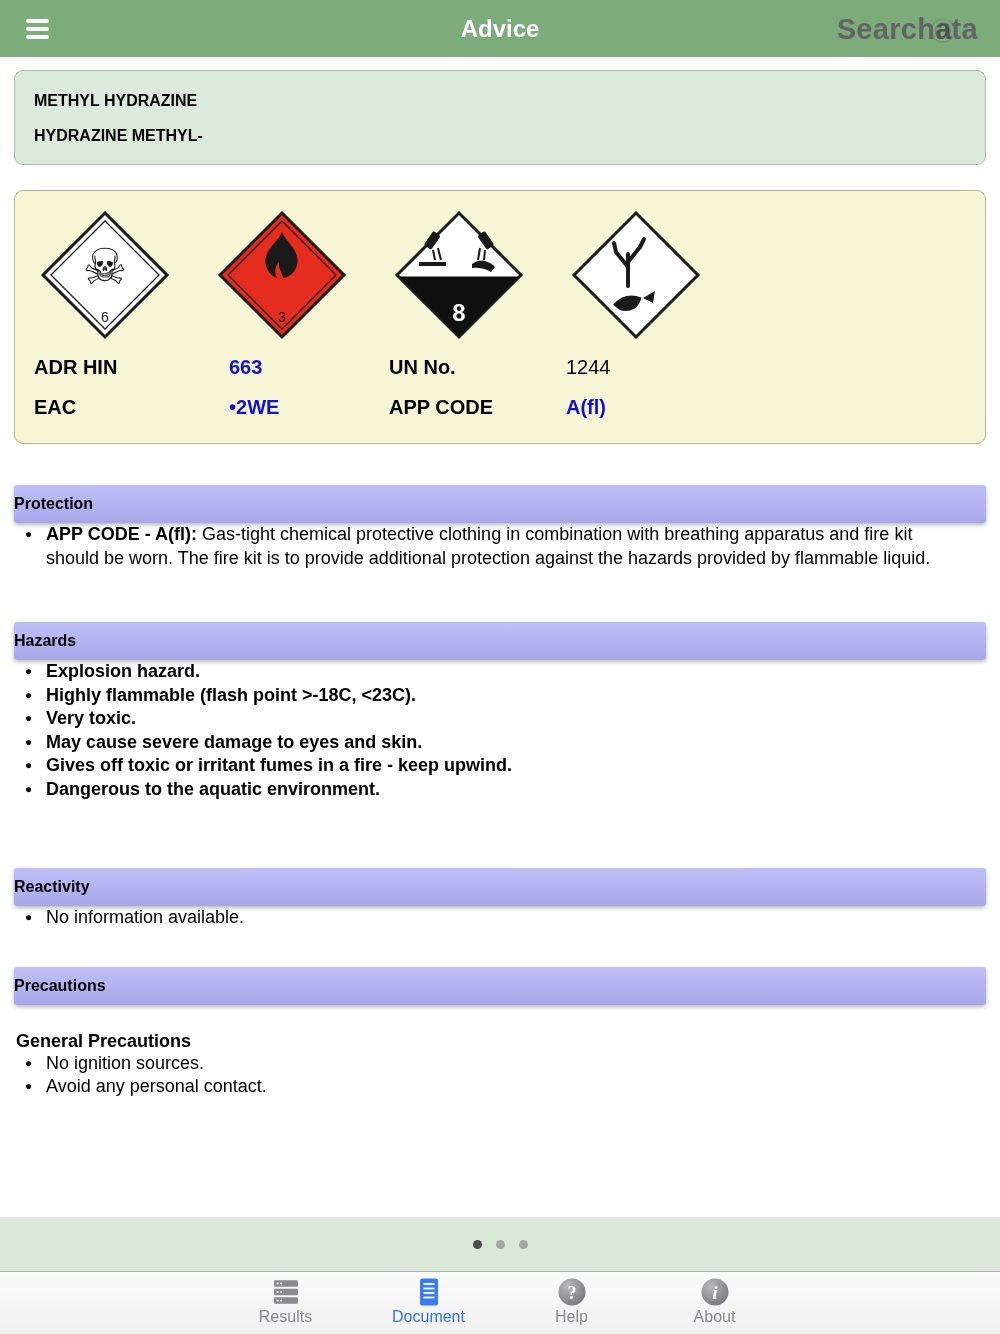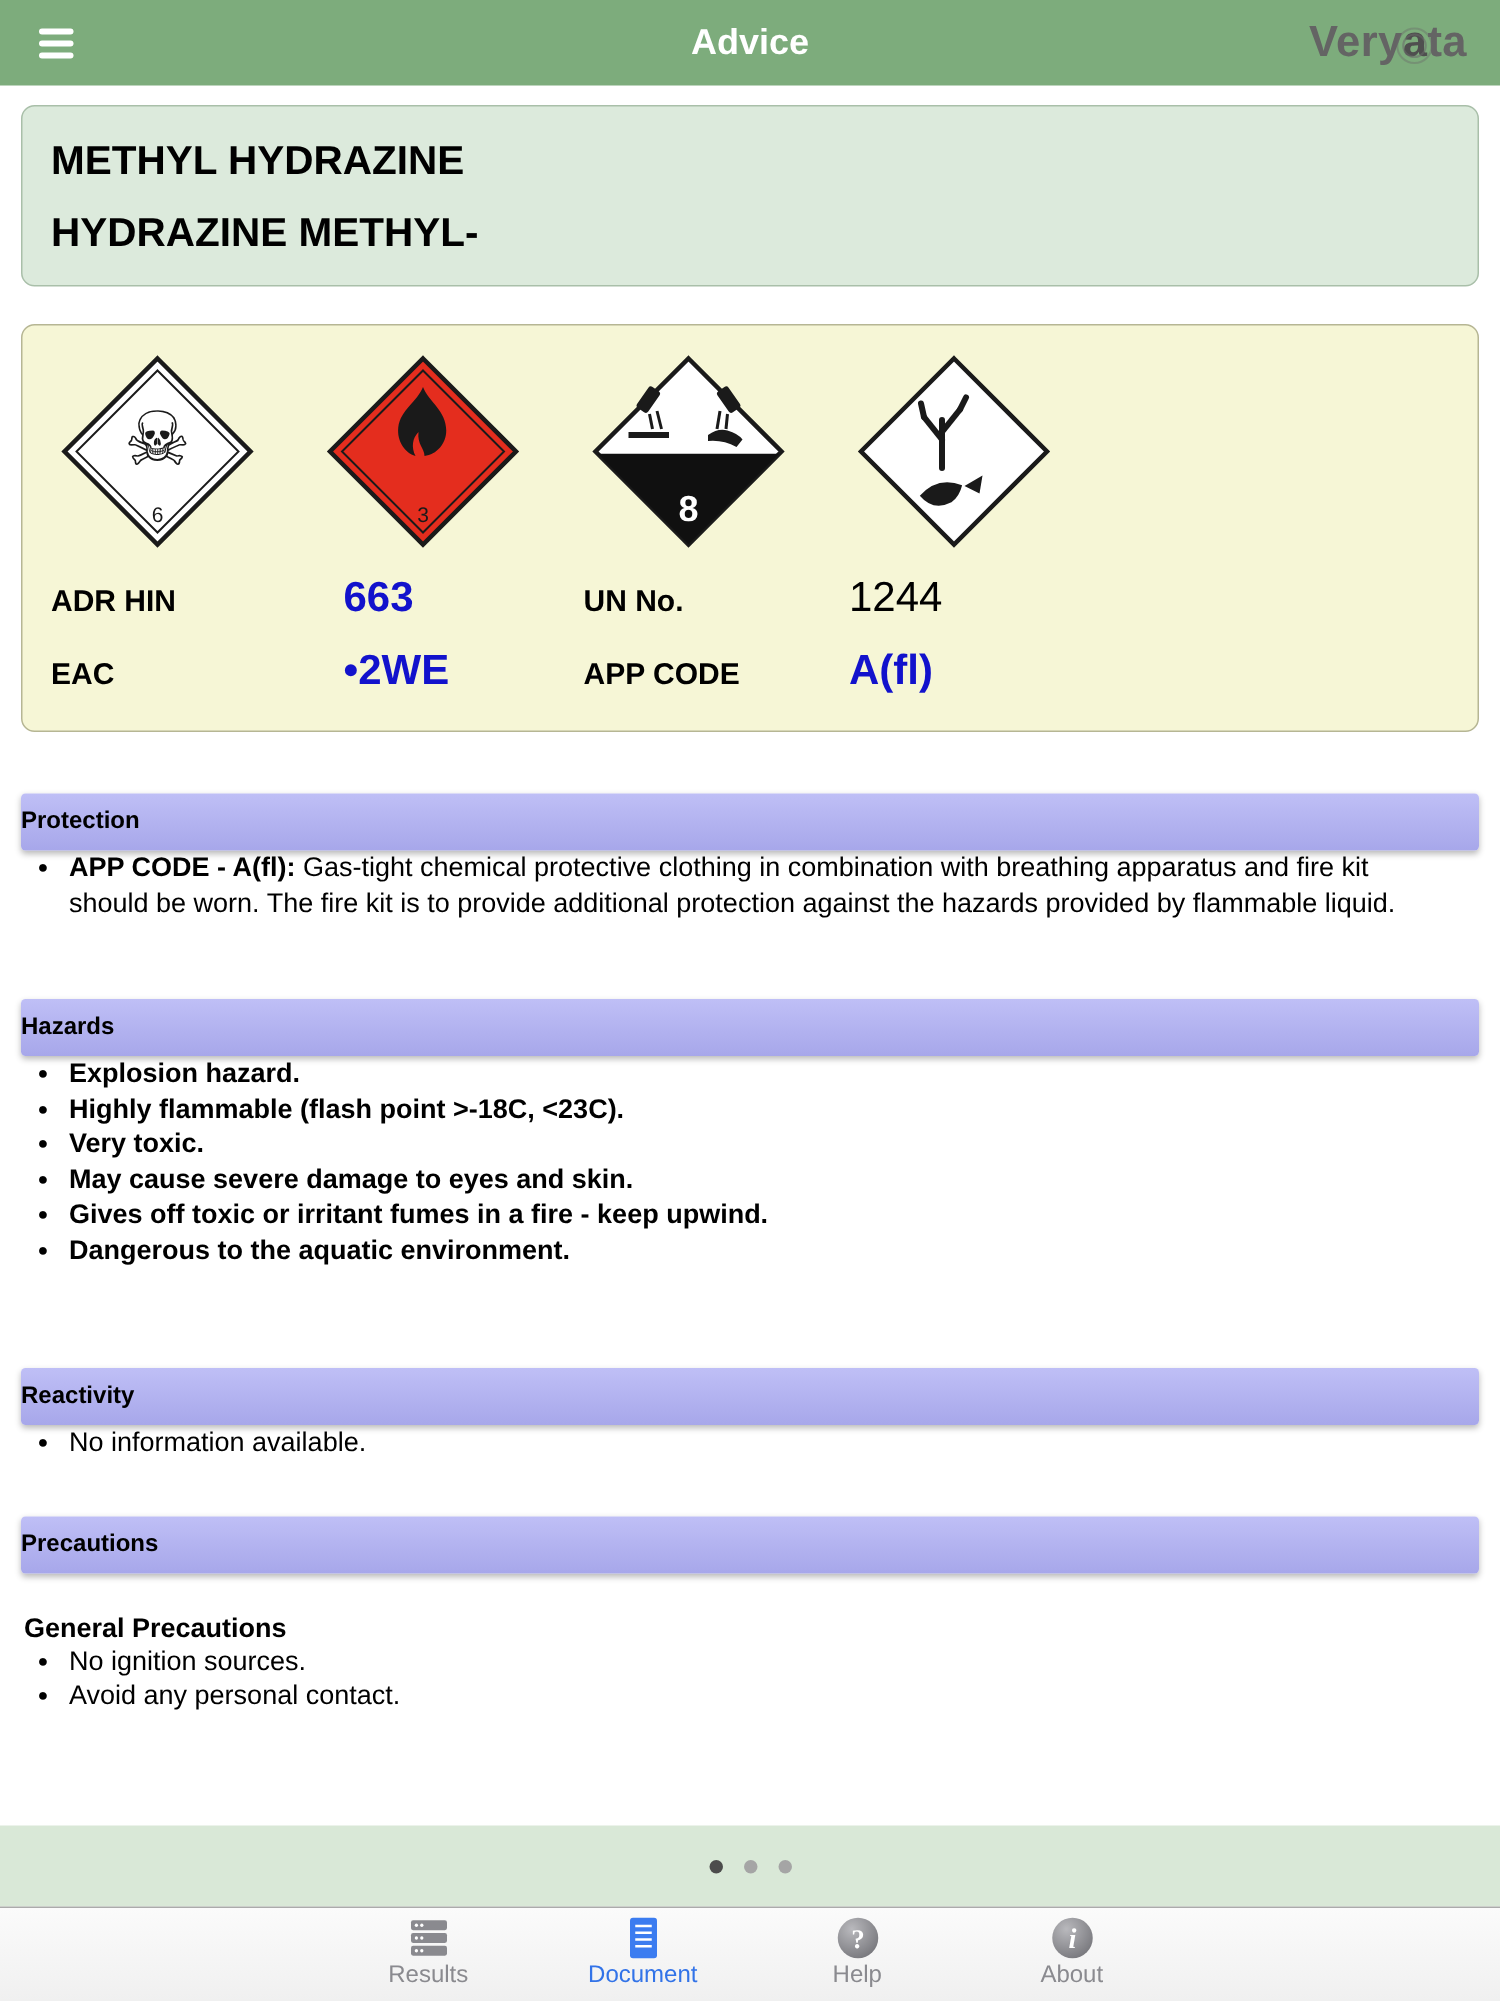--- a/index.html
+++ b/index.html
@@ -15,31 +15,31 @@
   .topbar-title { position:absolute; left:0; right:0; top:50%; transform:translateY(-50%);
     margin:0; text-align:center; color:#fff; font-size:24px; font-weight:bold; }
   .logo { position:absolute; right:22px; top:50%; transform:translateY(-50%);
     font-size:29px; font-weight:600; color:#646464; letter-spacing:.3px; white-space:nowrap; }
   .logo-a { position:relative; display:inline-block; color:#4f4f4f; }
   .logo-a svg { position:absolute; left:50%; top:55%; transform:translate(-50%,-50%); overflow:visible; pointer-events:none; }
 
   
   .name-card { margin:13px 14px 0; background:#dceadc; border:1px solid #a9bfa9; border-radius:9px;
     padding:21px 19px 19px; }
-  .chem-name { font-size:27px; font-weight:bold; }
+  .chem-name { font-size:16px; font-weight:bold; }
   .chem-name + .chem-name { margin-top:17px; }
 
   
   .placard-card { margin:25px 14px 0; background:#f6f6d6; border:1px solid #b6b694; border-radius:9px;
     padding:18px 14px 24px 19px; }
   .diamonds { display:flex; gap:47px; padding-left:6px; height:132px; align-items:center; }
   .diamond { width:130px; height:130px; flex:0 0 auto; }
   .fields { display:grid; grid-template-columns:195px 160px 177px auto; row-gap:17px; margin-top:15px; align-items:baseline; }
   .field-label { font-size:20px; font-weight:bold; }
-  .field-value { font-size:28px; }
+  .field-value { font-size:20px; }
   .field-value.link { color:#1212cc; font-weight:bold; cursor:pointer; }
 
   
   .section-bar { margin:0 14px; height:38px; background:linear-gradient(#bfbff6,#a7a7ea);
     border-radius:3px; display:flex; align-items:center; 
     font-size:16px; font-weight:bold; box-shadow:0 2px 4px rgba(0,0,0,.28); }
   .mt-protection { margin-top:41px; }
   .mt-hazards { margin-top:52px; }
   .mt-reactivity { margin-top:67px; }
   .mt-precautions { margin-top:37px;text-align:center; }
@@ -76,21 +76,21 @@
 <div class="screen">
 
   <header class="topbar">
     <button class="menu-btn">
       <span class="bar"></span>
       <span class="bar"></span>
       <span class="bar"></span>
     </button>
     <h1 class="topbar-title">Advice</h1>
     <div class="logo">
-      <span>Very</span><span class="logo-a"><svg width="30" height="30" viewBox="0 0 30 30">
+      <span>Search</span><span class="logo-a"><svg width="30" height="30" viewBox="0 0 30 30">
           <circle cx="15" cy="15" r="7.5" fill="none" stroke="#6a6a6a" stroke-width="1.4" opacity="0.55"></circle>
           <circle cx="15" cy="15" r="11.5" fill="none" stroke="#6a6a6a" stroke-width="1.4" opacity="0.4"></circle>
         </svg><span>a</span></span><span>ta</span>
     </div>
   </header>
 
   <section class="name-card">
     <div class="chem-name">METHYL HYDRAZINE</div>
     <div class="chem-name">HYDRAZINE METHYL-</div>
   </section>

